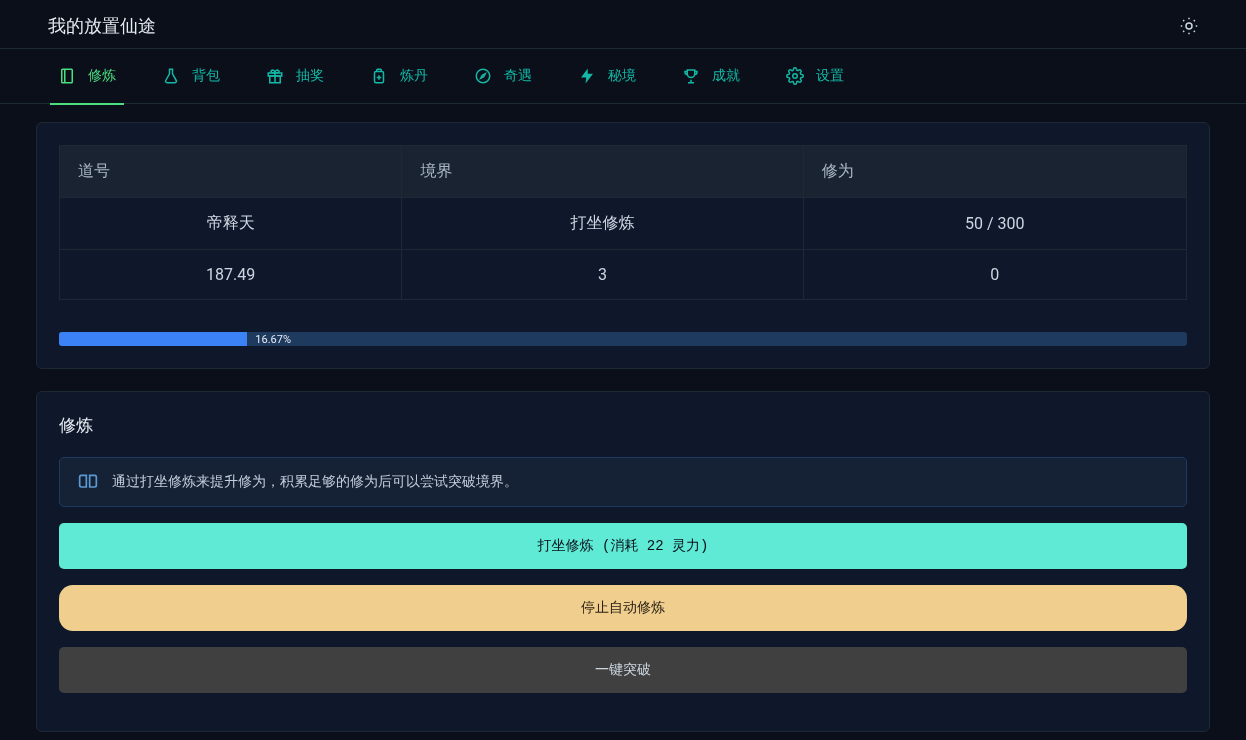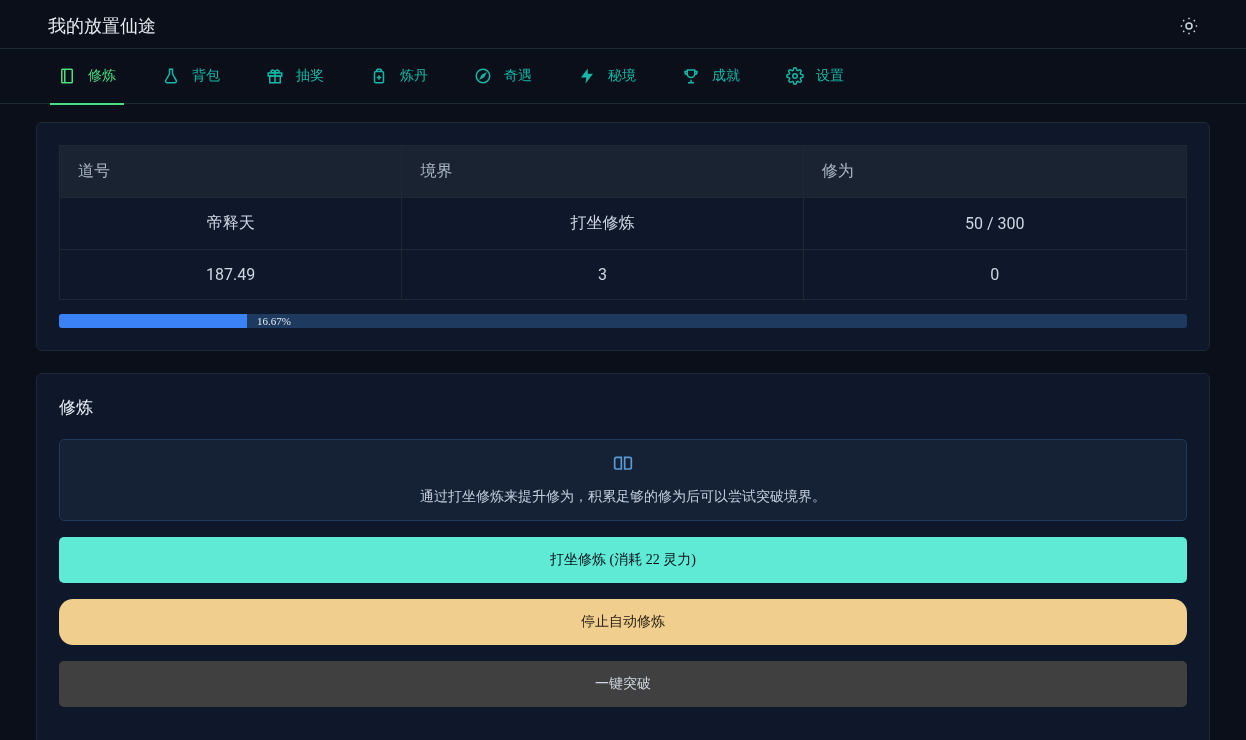--- a/index.html
+++ b/index.html
@@ -87,22 +87,21 @@
     }
     .stat-table tr.header-row td {
       background: #1a2332;
       color: #aab7c6;
     }
     .stat-table tr.value-row td {
       background: transparent;
       text-align: center;
     }
     .progress-wrap {
-      margin-top: 14px;
-      font-family: Liberation Serif, serif;
+      margin-top: 32px;
     }
     .progress-bar {
       background: #1e3a5f;
       height: 14px;
       border-radius: 3px;
       overflow: hidden;
       position: relative;
     }
     .progress-fill {
       background: #3b82f6;
@@ -130,35 +129,34 @@
     .tip-box {
       background: #152235;
       border: 1px solid #1e3a5f;
       border-radius: 5px;
       padding: 14px 18px;
       display: flex;
       align-items: center;
       gap: 14px;
       color: #c3cedd;
       margin-bottom: 16px;
-      flex-direction: column;
     }
     .tip-icon {
       color: #5b9bd5;
       display: flex;
     }
     .btn {
       width: 100%;
       padding: 14px;
       border: none;
       border-radius: 5px;
       font-size: 14px;
       cursor: pointer;
       margin-bottom: 16px;
-      font-family: Liberation Serif, serif;
+      font-family: Liberation Mono, monospace;
     }
     .btn-green { background: #5eead4; color: #0a0f1a; }
     .btn-yellow { background: #f0cf8e; color: #2a2015; border-radius: 14px; }
     .btn-blue { background: #404040; color: #cdd6e0; }
     svg { display: block; }
   </style>
 </head>
 <body>
 
 <div class="header">

